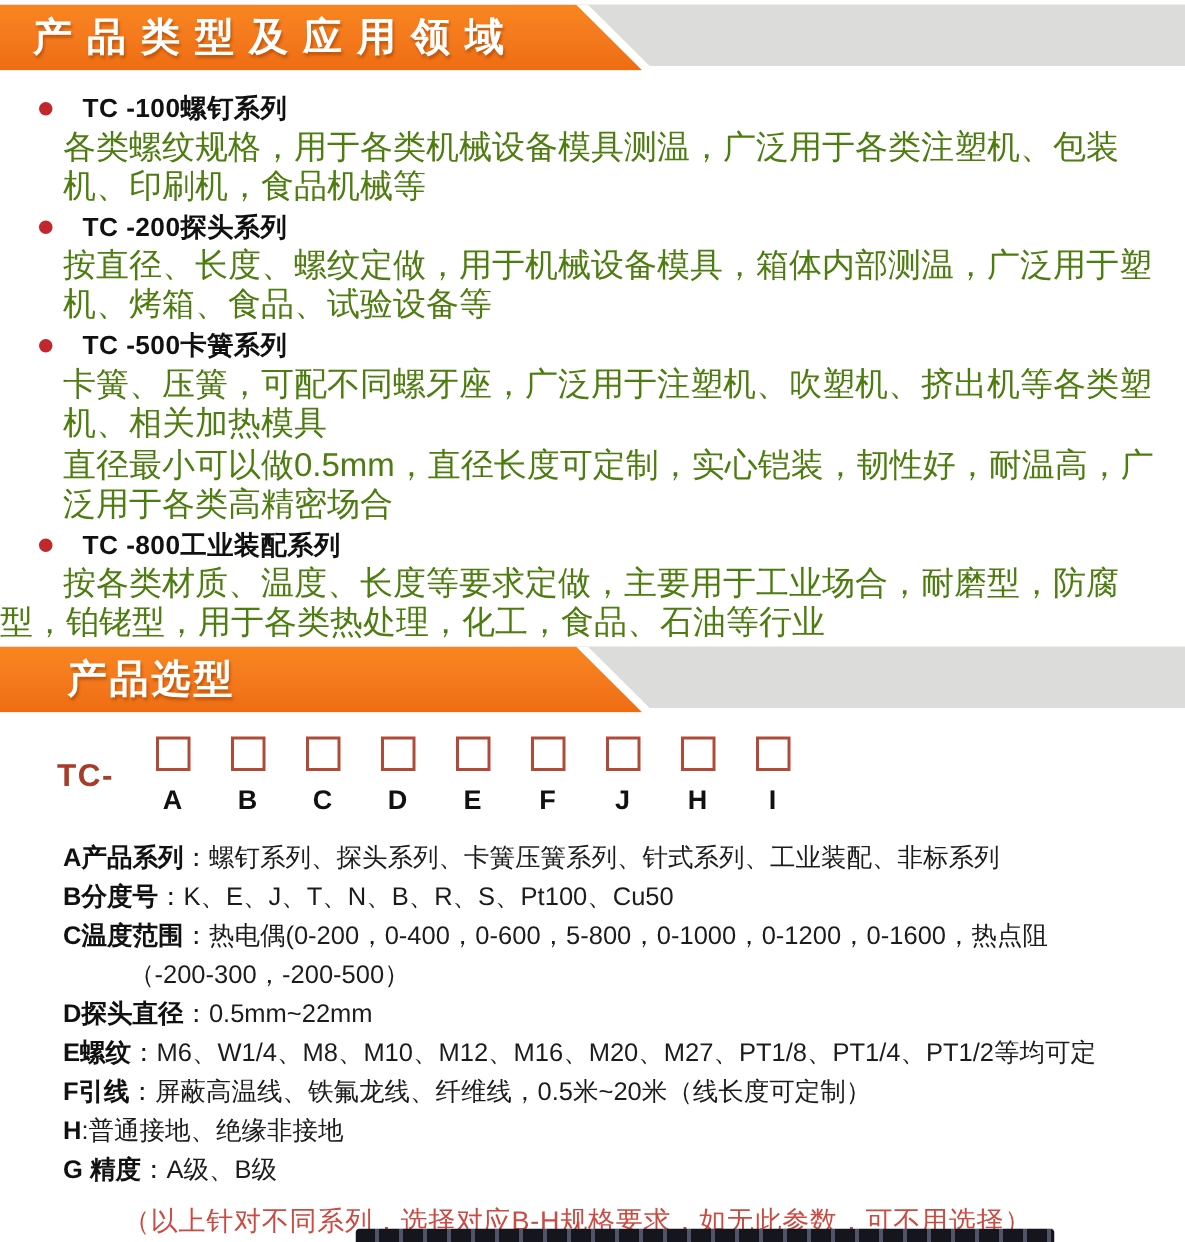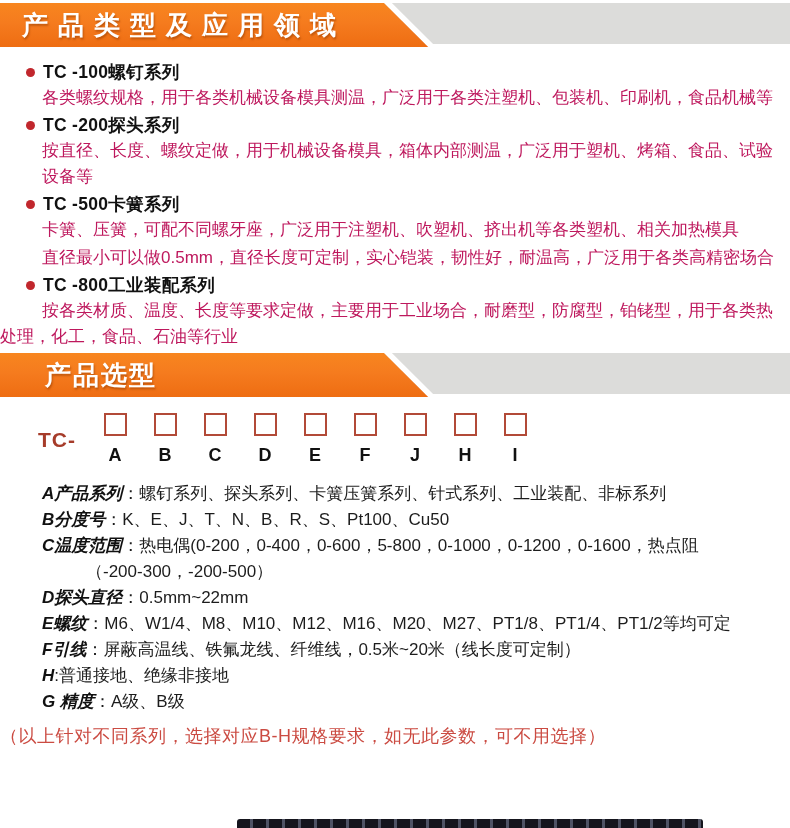--- a/index.html
+++ b/index.html
@@ -20,37 +20,37 @@
   .banner-title{position:absolute;left:22px;top:50%;transform:translateY(-50%);
     margin:0;color:#ffffff;font-size:26px;font-weight:bold;
     text-shadow:1px 2px 2px rgba(150,60,0,.55);white-space:nowrap;}
   .banner-title.wide{letter-spacing:10px;}
   .banner-title.narrow{letter-spacing:2px;margin-left:23px;}
   
   .products{padding:12px 10px 0 26px;}
   .product-item{margin:0;}
   .product-title-row{display:flex;align-items:center;height:24px;margin:1px 0 1px 0;}
   .bullet{width:9px;height:9px;border-radius:50%;background:#c1272d;flex:0 0 auto;margin-right:8px;}
-  .product-title{margin:0;font-size:17.5px;font-weight:bold;color:#111111;letter-spacing:.3px;}
-  .product-desc{margin:1px 0 2px 16px;font-size:17px;line-height:26px;color:#be185d;}
+  .product-title{margin:12px;font-size:17.5px;font-weight:bold;color:#111111;letter-spacing:.3px;}
+  .product-desc{margin:1px 0 2px 16px;font-size:22px;line-height:26px;color:#4d7c0f;}
   .product-desc.hang{margin-left:-26px;text-indent:42px;}
   
   .selector{padding:16px 0 0 38px;display:flex;align-items:flex-start;}
   .tc-prefix{color:#a63c2a;font-size:21px;font-weight:bold;letter-spacing:1px;margin-top:15px;}
   .sel-cols{display:flex;margin-left:14px;}
   .sel-col{width:50px;display:flex;flex-direction:column;align-items:center;}
   .sel-box{width:19px;height:19px;border:2px solid #b24a38;background:#ffffff;}
   .sel-letter{margin-top:9px;font-size:18px;font-weight:bold;color:#111111;}
   
   .specs{padding:15px 10px 0 42px;font-size:17px;}
   .spec{margin:0;line-height:26px;color:#1c1c1c;}
-  .spec b{color:#111111;font-style:italic;}
+  .spec b{color:#111111;}
   .spec.cont{margin-left:44px;}
   
-  .note{margin:9px 20px 0 0;text-align:left;color:#cb4b42;font-size:18px;letter-spacing:.5px;}
+  .note{margin:9px 20px 0 0;text-align:center;color:#cb4b42;font-size:18px;letter-spacing:.5px;}
   
   .footer-bar{position:absolute;bottom:0;left:237px;width:466px;height:9px;
     background:#15151d;border-radius:3px 3px 0 0;
     background-image:repeating-linear-gradient(90deg,transparent 0 13px,rgba(190,200,235,.35) 13px 16px);}
 </style>
 </head>
 <body>
 
 <div class="banner">
   <div class="banner-gray"></div>

